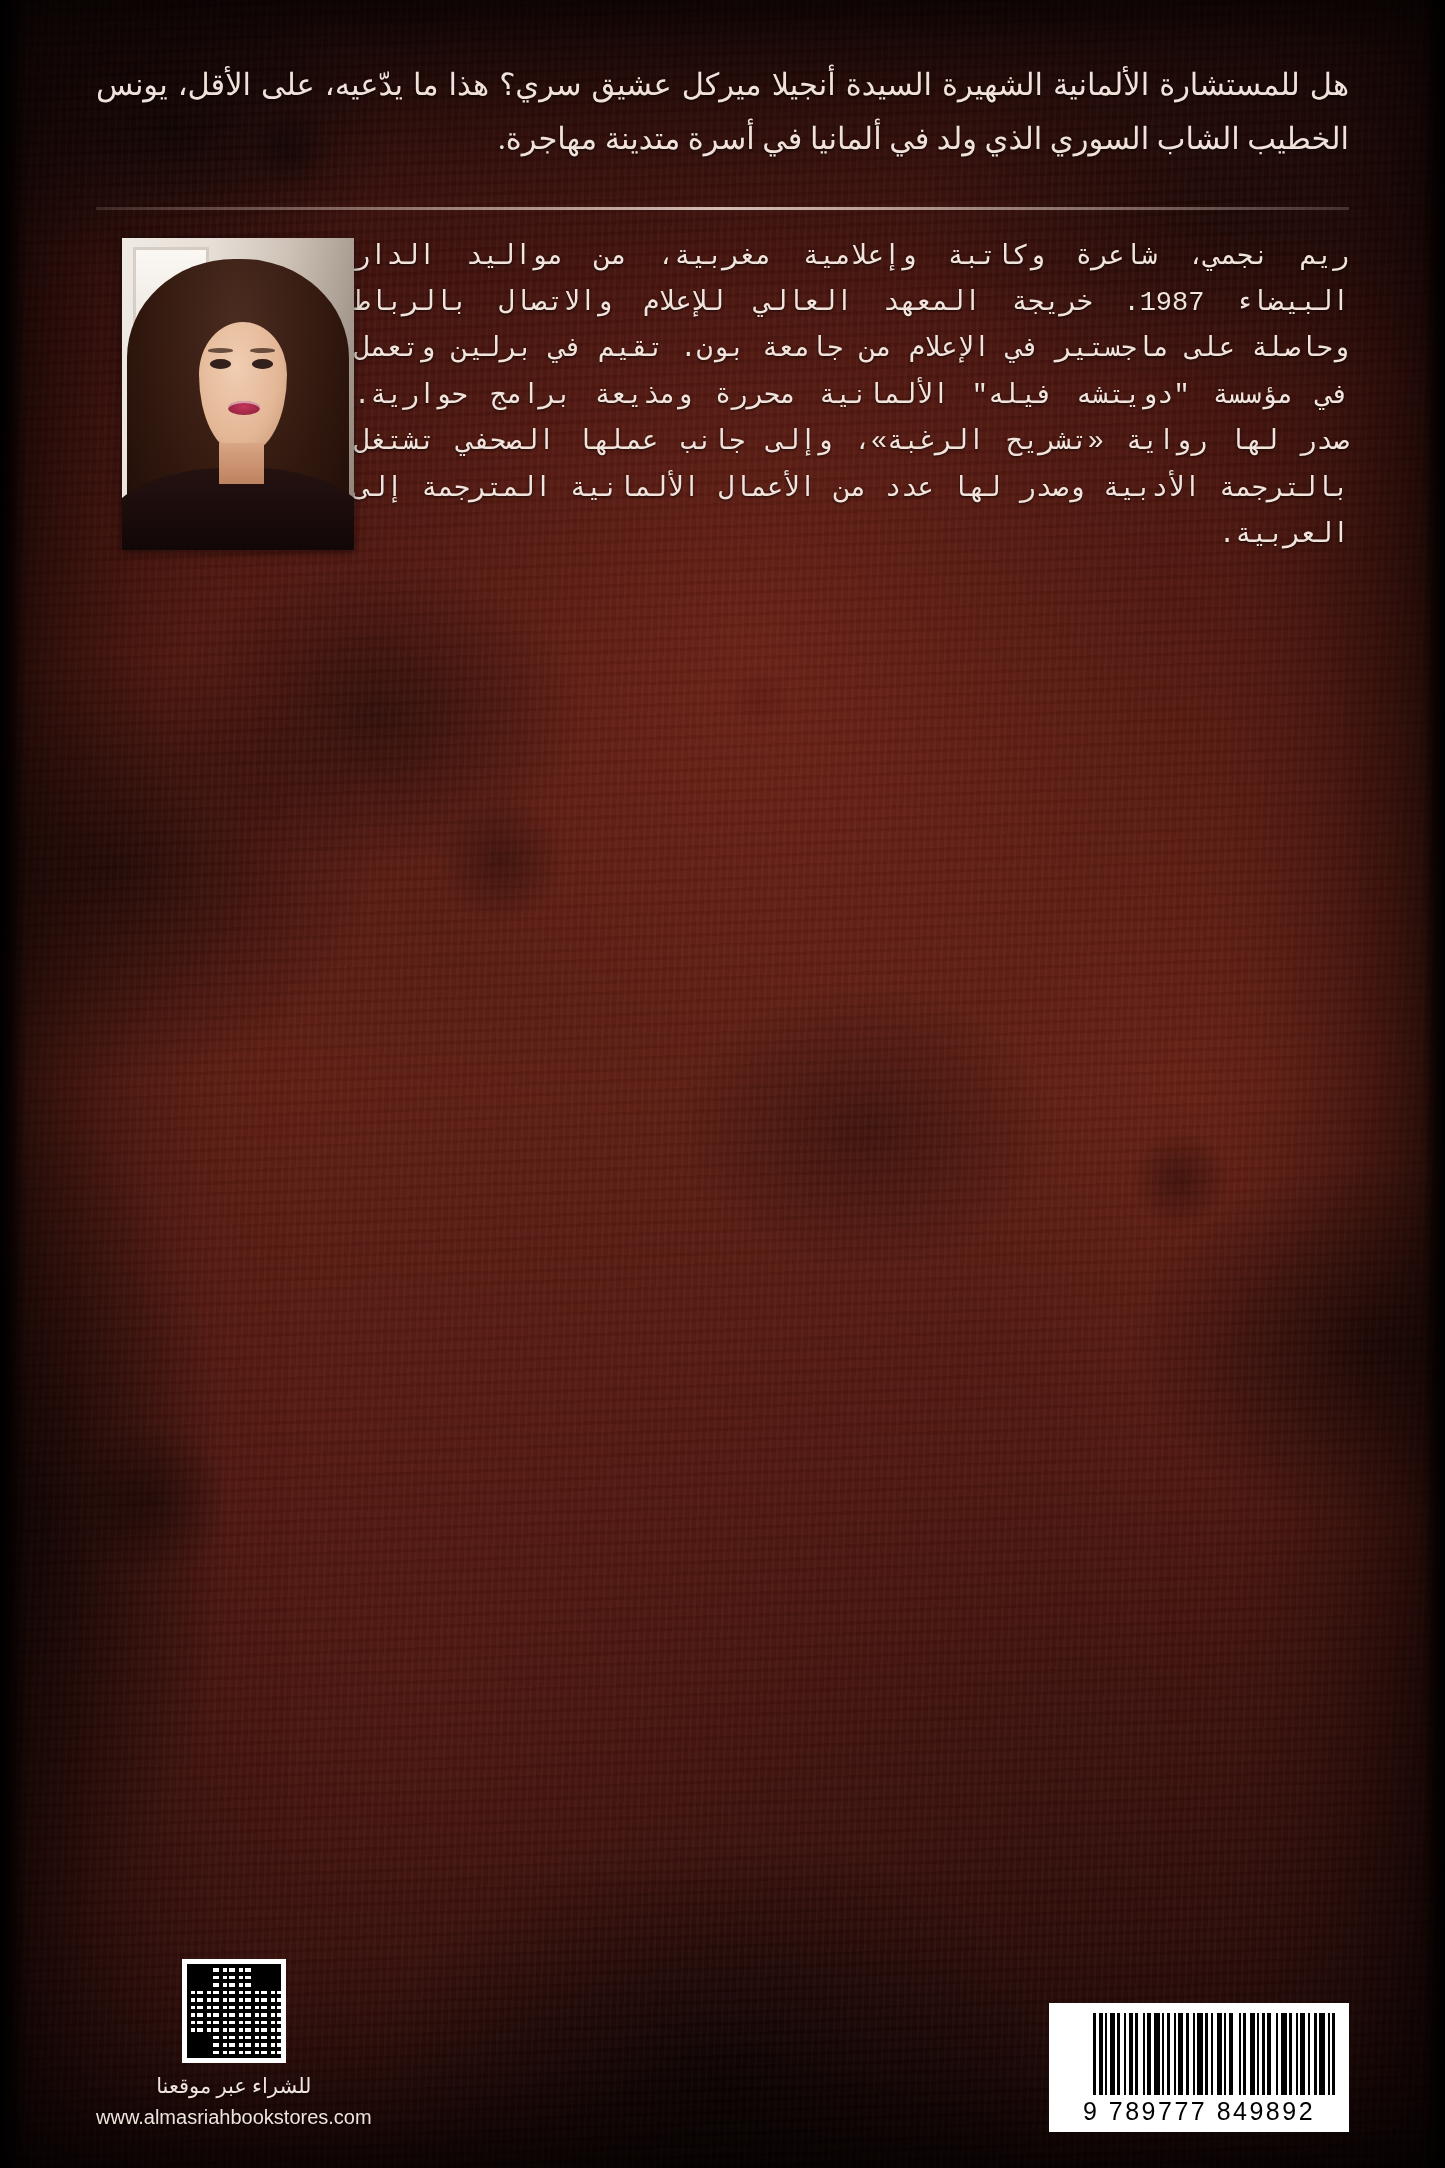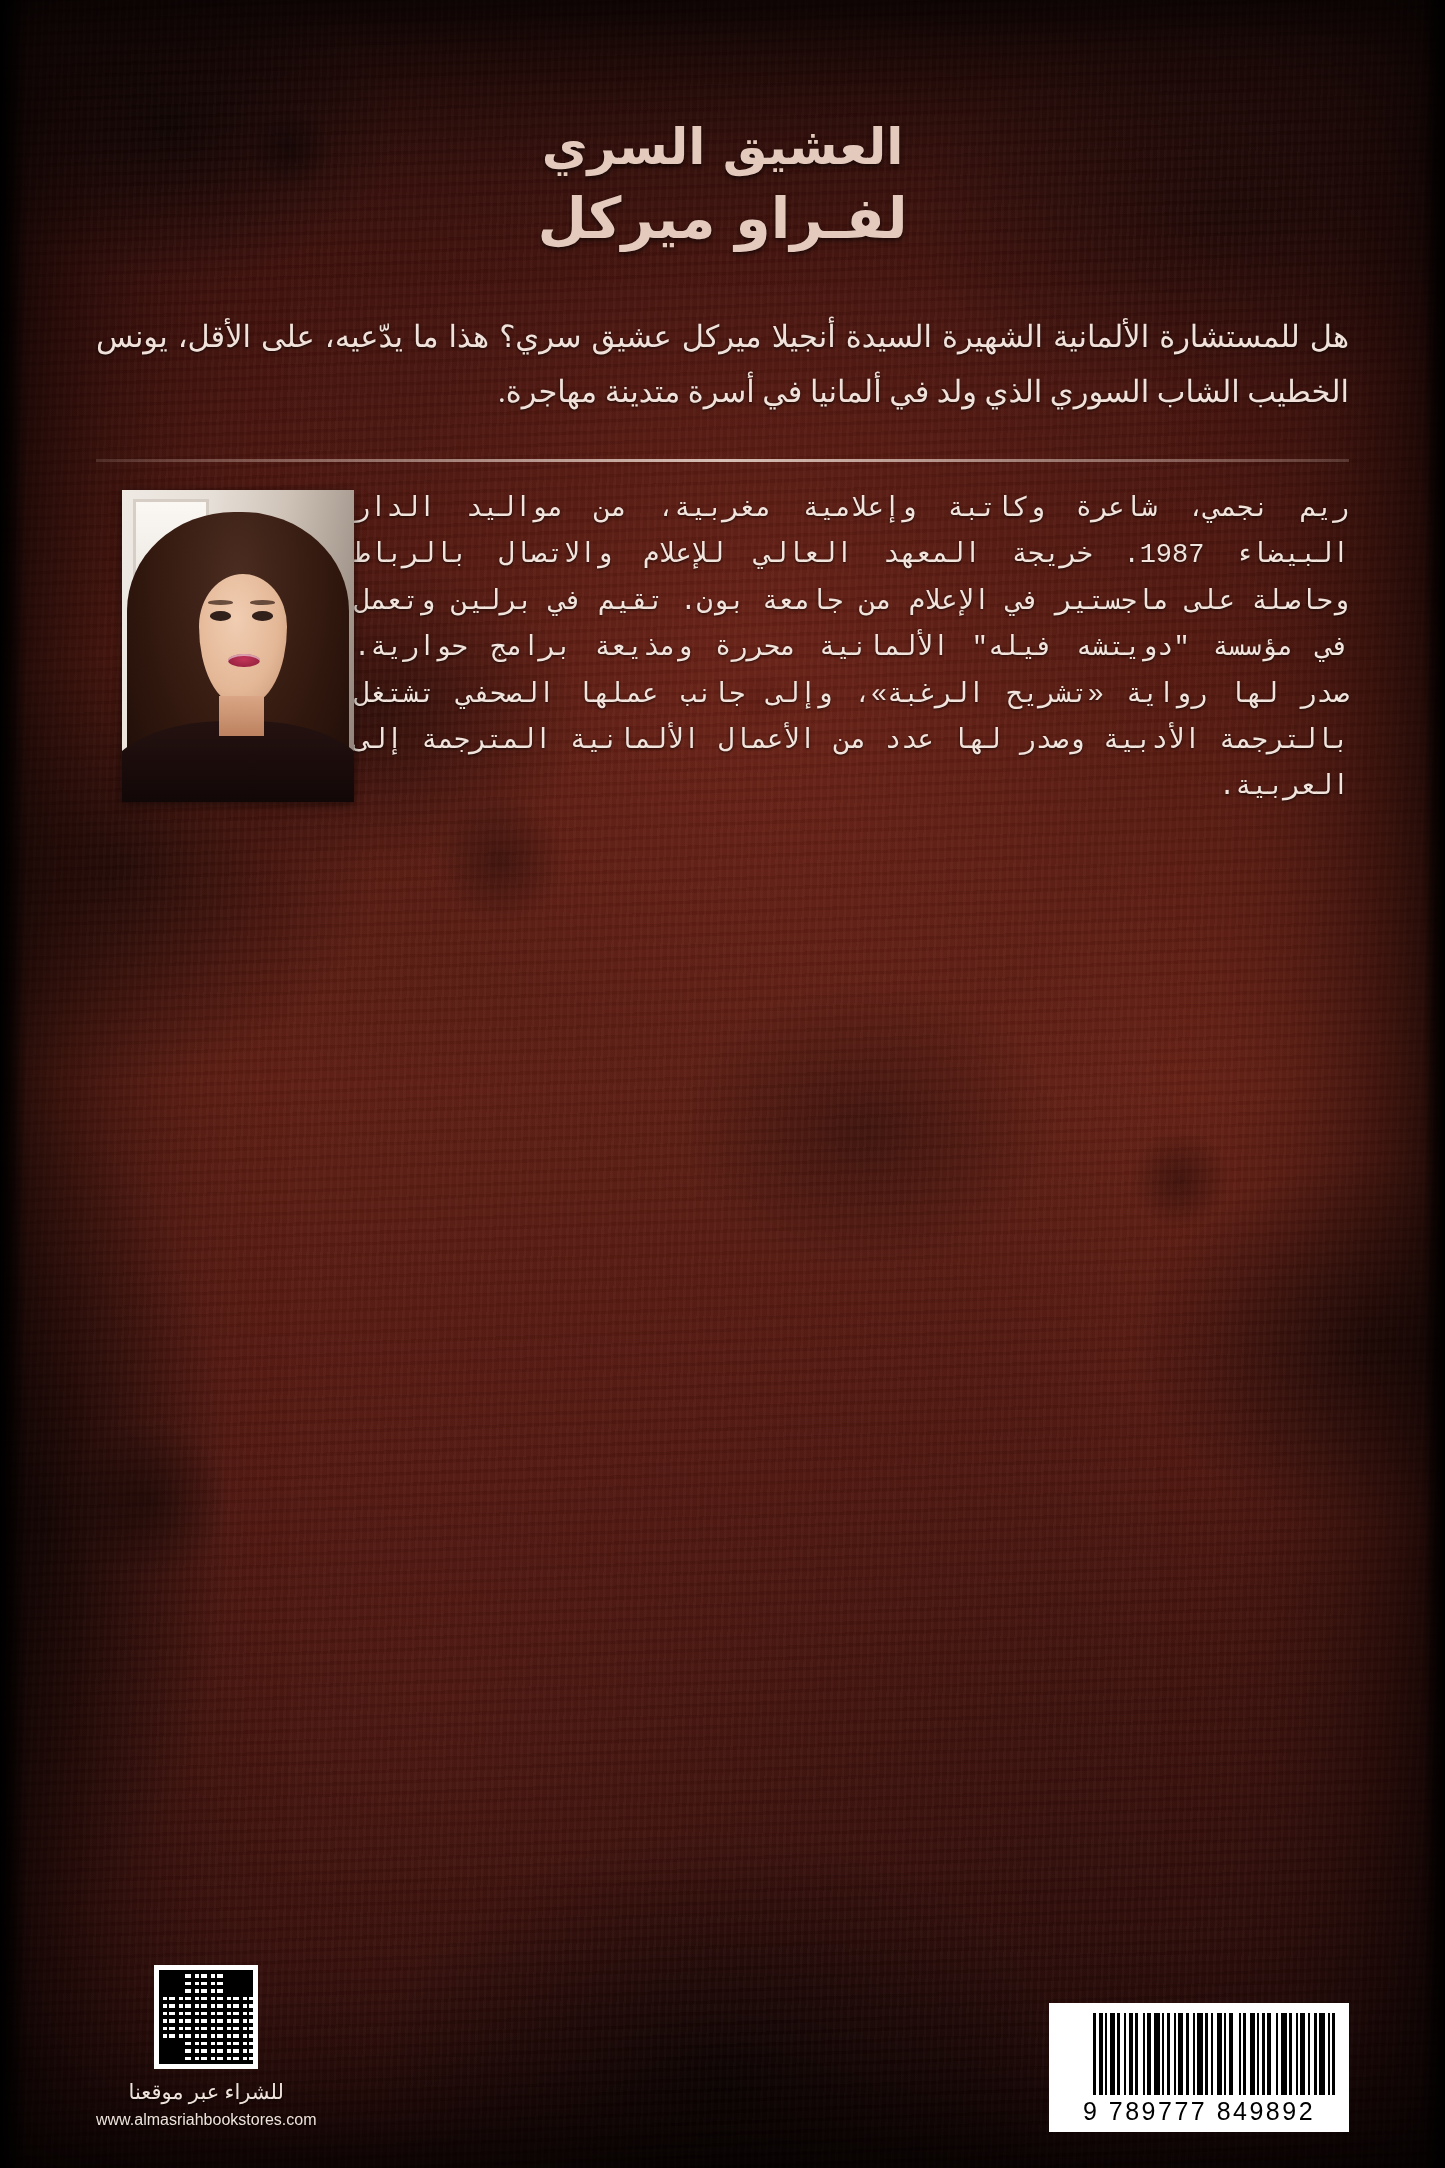--- a/index.html
+++ b/index.html
@@ -269,21 +269,21 @@
   }
   .qr-caption {
     font-size: 21px;
     line-height: 1.5;
     color: #efe3db;
     text-shadow: 0 1px 3px rgba(0,0,0,.7);
     text-align: center;
   }
   .qr-caption .url {
     font-family: "Liberation Sans", sans-serif;
-    font-size: 16px;
+    font-size: 20px;
     direction: ltr;
     display: block;
   }
   .barcode-block {
     background: #fff;
     padding: 10px 14px 6px 14px;
     width: 300px;
     box-sizing: border-box;
   }
   .bars {
@@ -310,24 +310,20 @@
 </head>
 <body>
 
 <div class="page">
   <div class="tex a"></div>
   <div class="tex b"></div>
   <div class="tex c"></div>
 
   <div class="content">
 
-    <div class="title-block">
-      <div class="title-line t1">العشيق السري</div>
-      <div class="title-line t2">لفـراو ميركل</div>
-    </div>
 
     <div class="blurb">
       <p>هل للمستشارة الألمانية الشهيرة السيدة أنجيلا ميركل عشيق سري؟ هذا ما يدّعيه، على الأقل، يونس الخطيب الشاب السوري الذي ولد في ألمانيا في أسرة متدينة مهاجرة.</p>
     </div>
 
     <div class="divider"></div>
 
     <div class="author-wrap">
       <div class="author-photo" title="صورة المؤلفة ريم نجمي">
         <div class="ph-bg"></div>

